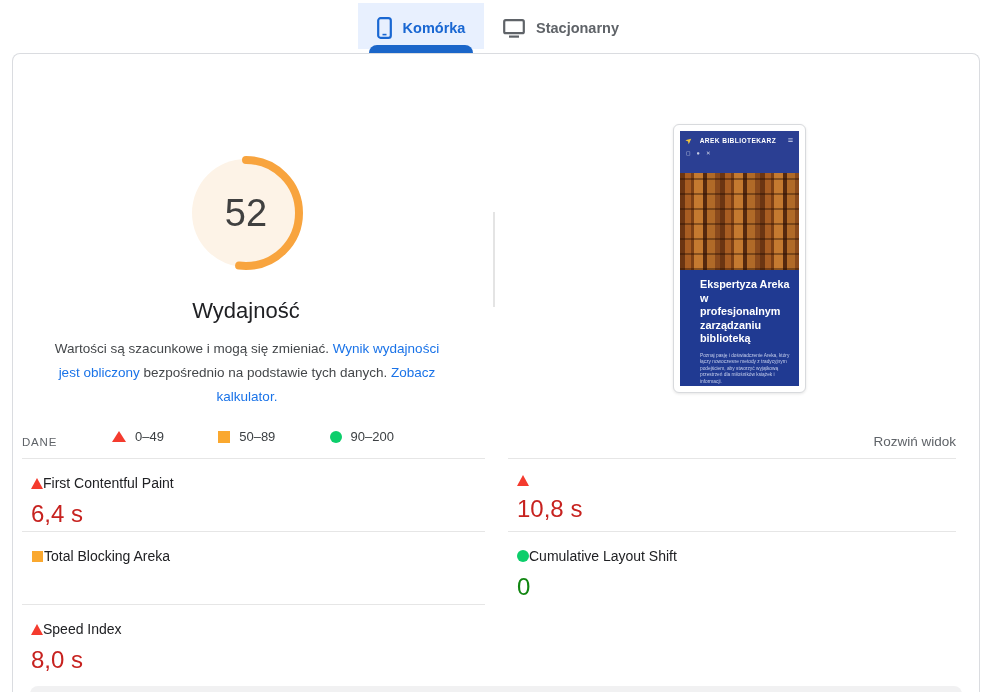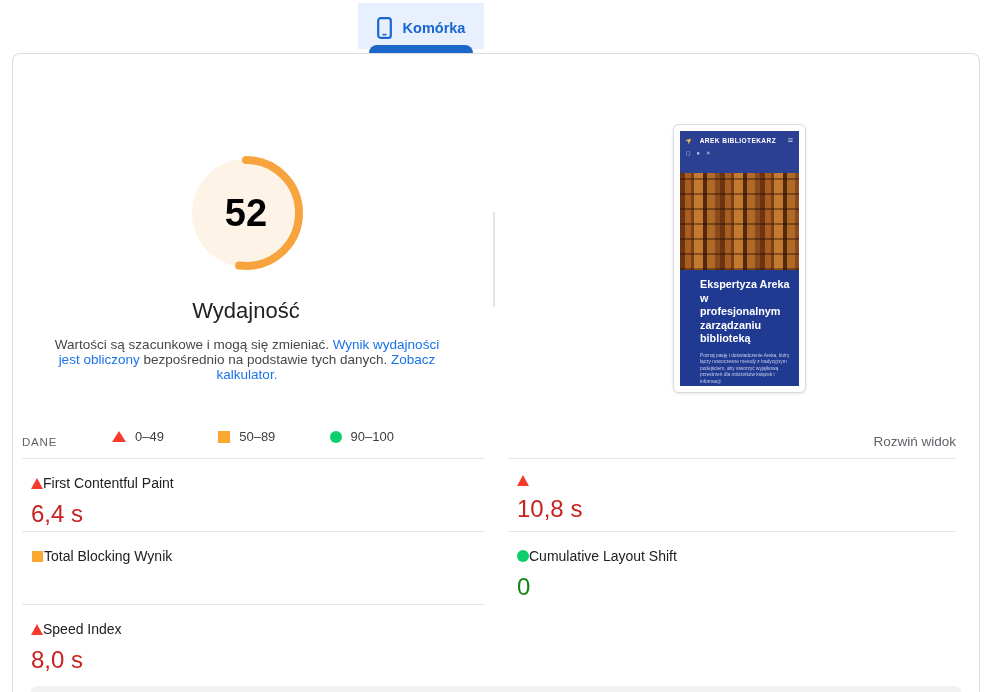--- a/index.html
+++ b/index.html
@@ -18,25 +18,25 @@
   .tab-mobile .tab-label{color:#1967d2;font-weight:bold;font-size:14.5px;position:relative;}
   .tab-desktop{left:486px;width:150px;}
   .tab-desktop .tab-label{color:#5f6368;font-weight:bold;font-size:14.5px;}
   .tab svg{position:relative;}
   
   .card{position:absolute;left:12px;right:12px;top:53px;height:660px;
     border:1px solid #dadce0;border-bottom:none;border-radius:8px 8px 0 0;background:#fff;}
   
   .gauge-wrap{position:absolute;left:187px;top:154px;width:118px;height:118px;}
   .gauge-score{position:absolute;left:0;top:0;width:118px;height:118px;display:flex;align-items:center;justify-content:center;
-    font-size:38px;color:#000000;font-weight:bold;}
+    font-size:38px;color:#404040;}
   .gauge-title{position:absolute;left:96px;top:298px;width:300px;text-align:center;
     font-size:22px;color:#202124;}
   .disclaimer{position:absolute;left:54px;top:337px;width:386px;text-align:center;
-    font-size:13.5px;line-height:15px;color:#44474a;}
+    font-size:13.5px;line-height:24px;color:#44474a;}
   .disclaimer .lnk{color:#1a73e8;cursor:pointer;}
   .legend{position:absolute;left:112px;top:396px;width:282px;display:flex;justify-content:space-between;}
   .legend-item{display:flex;align-items:center;gap:9px;font-size:13px;color:#3c4043;margin-top:33px;}
   .shape-triangle{width:0;height:0;border-left:7px solid transparent;border-right:7px solid transparent;border-bottom:11px solid #f43b2e;}
   .shape-square{width:12px;height:12px;background:#faa82f;}
   .shape-circle{width:12px;height:12px;border-radius:50%;background:#0cce6b;}
   .vdivider{position:absolute;left:493px;top:212px;width:2px;height:95px;background:#e4e4e4;}
   
   .shot-card{position:absolute;left:673px;top:124px;width:133px;height:269px;background:#fff;
     border:1px solid #d8dadd;border-radius:6px;box-shadow:0 1px 3px rgba(0,0,0,.10);padding:6px;box-sizing:border-box;}
@@ -80,20 +80,27 @@
 <div class="tabbar">
   <div class="tab tab-mobile">
     <div class="tab-bg"></div>
     <svg width="15" height="22" viewBox="0 0 15 22">
       <rect x="1.2" y="1.2" width="12.6" height="19.6" rx="2.4" fill="none" stroke="#1967d2" stroke-width="2.2"></rect>
       <line x1="5.5" y1="17.6" x2="9.5" y2="17.6" stroke="#1967d2" stroke-width="1.6"></line>
     </svg>
     <span class="tab-label">Komórka</span>
     <div class="tab-indicator"></div>
   </div>
+  <div class="tab tab-desktop">
+    <svg width="22" height="19" viewBox="0 0 22 19">
+      <rect x="1.2" y="1.2" width="19.6" height="13" rx="1.5" fill="none" stroke="#5f6368" stroke-width="2.2"></rect>
+      <line x1="6" y1="17.6" x2="16" y2="17.6" stroke="#5f6368" stroke-width="2.2"></line>
+    </svg>
+    <span class="tab-label">Stacjonarny</span>
+  </div>
 </div>
 
 <div class="card"></div>
 
 <div class="gauge-wrap">
   <svg width="118" height="118" viewBox="0 0 118 118">
     <circle cx="59" cy="59" r="54" fill="#fdf3e7"></circle>
     <circle cx="59" cy="59" r="53" fill="none" stroke="#f8a43e" stroke-width="8" stroke-linecap="round" stroke-dasharray="173.2 159.8" transform="rotate(-90 59 59)"></circle>
   </svg>
   <div class="gauge-score">52</div>
@@ -106,21 +113,21 @@
   <div class="legend-item">
     <span class="shape-triangle"></span>
     <span>0–49</span>
   </div>
   <div class="legend-item">
     <span class="shape-square"></span>
     <span>50–89</span>
   </div>
   <div class="legend-item">
     <span class="shape-circle"></span>
-    <span>90–100</span>
+    <span>90–200</span>
   </div>
 </div>
 
 <div class="vdivider"></div>
 
 <div class="shot-card">
   <div class="phone">
     <div class="ph-header">
       <div class="ph-hrow">
         <span class="ph-logo">➤</span>
@@ -156,21 +163,21 @@
   <div class="metric-head">
     <span class="m-icon-triangle"></span>
     <span class="metric-name">First Contentful Paint</span>
   </div>
   <div class="metric-value v-fail">6,4 s</div>
 </div>
 
 <div class="metric" style="left:31px;top:548px;">
   <div class="metric-head">
     <span class="m-icon-square"></span>
-    <span class="metric-name">Total Blocking Wynik</span>
+    <span class="metric-name">Total Blocking Areka</span>
   </div>
 </div>
 
 <div class="metric" style="left:31px;top:621px;">
   <div class="metric-head">
     <span class="m-icon-triangle"></span>
     <span class="metric-name">Speed Index</span>
   </div>
   <div class="metric-value v-fail">8,0 s</div>
 </div>

